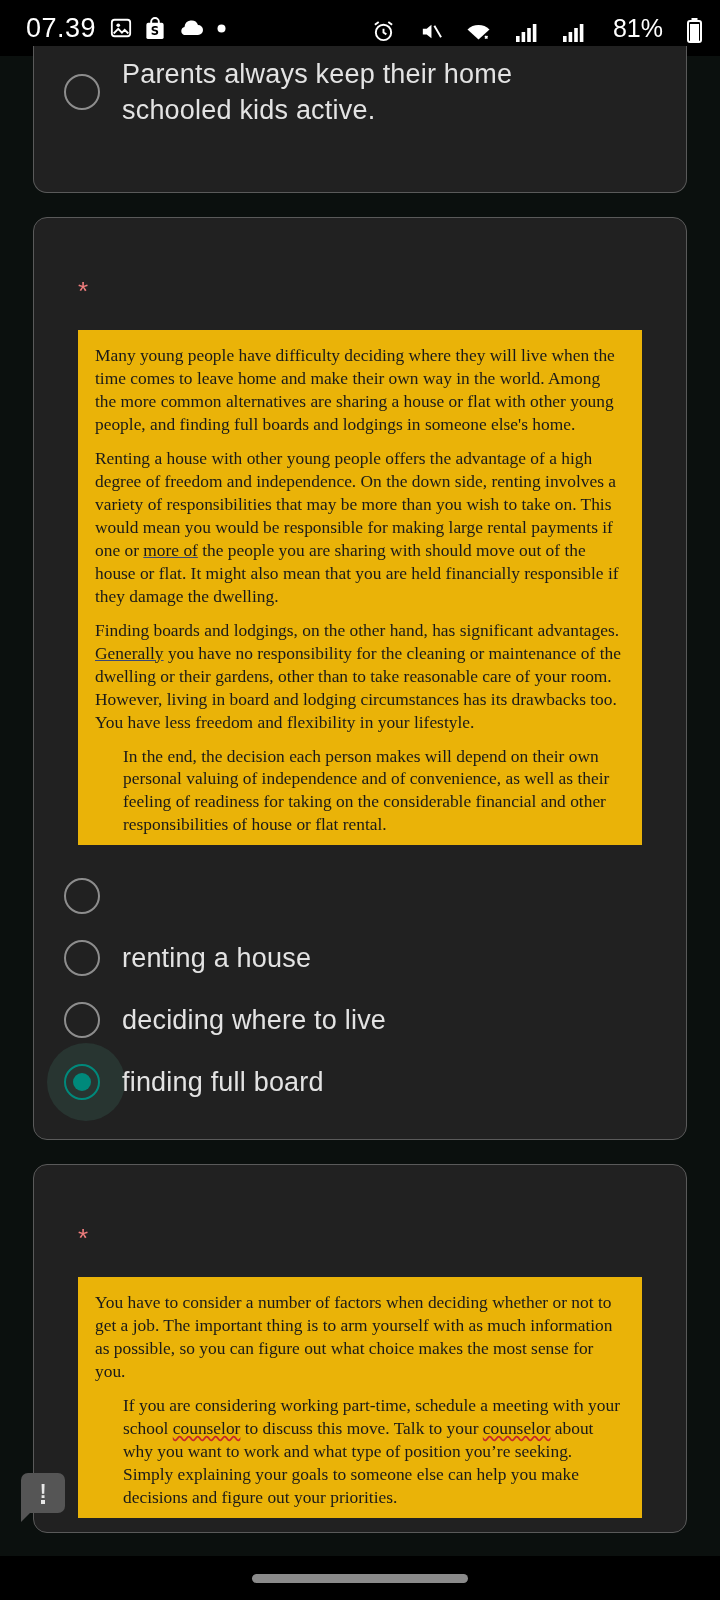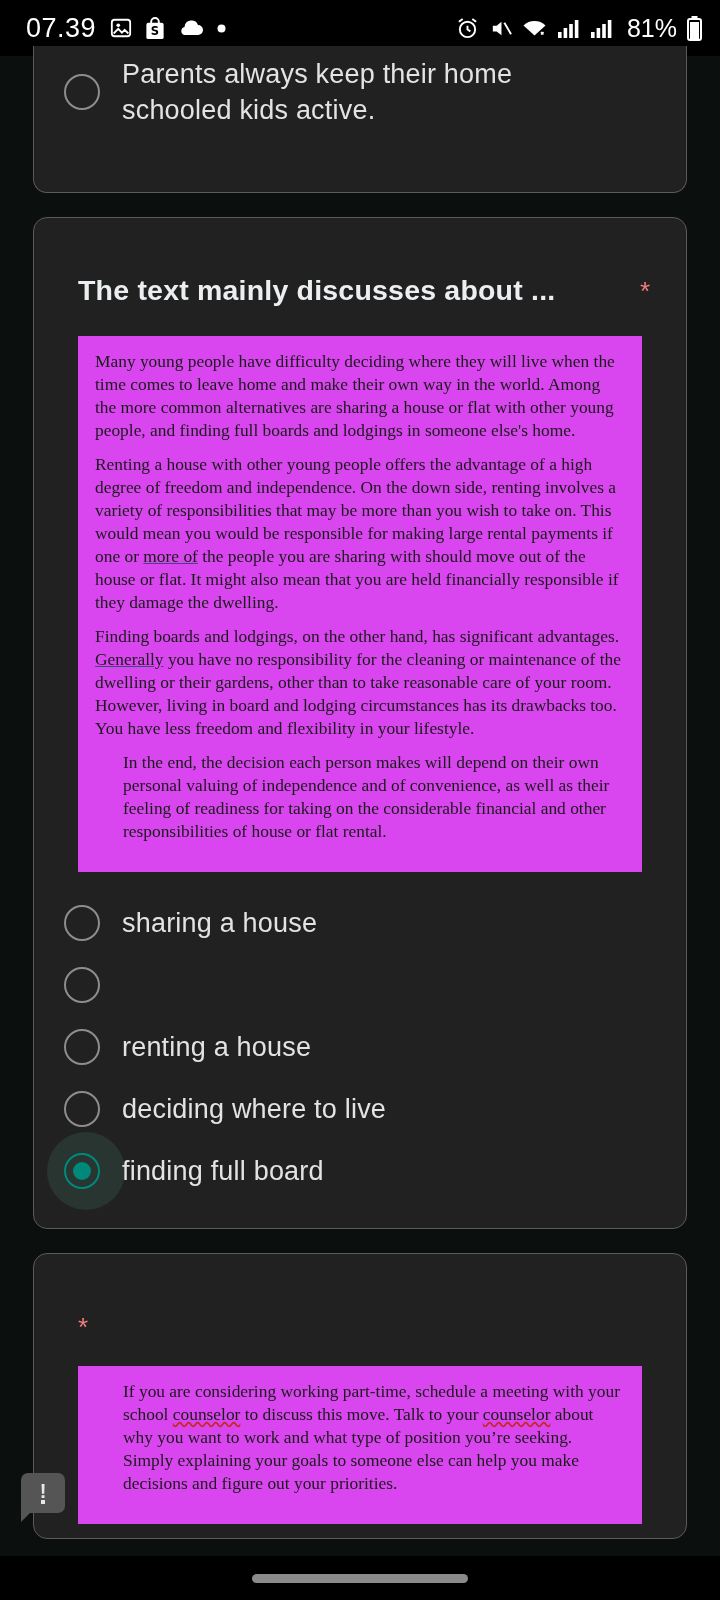--- a/index.html
+++ b/index.html
@@ -12,21 +12,21 @@
   .screen { position:relative; width:720px; height:1600px; background:#0b100e; }
 
   
   .statusbar{
     height:56px; background:#000; display:flex; align-items:center;
     padding:0 18px 0 26px; color:#fff;
   }
   .sb-time{ font-size:27px; letter-spacing:.5px; font-weight:400; }
   .sb-left-icons{ display:flex; align-items:center; gap:13px; margin-left:14px; }
   .sb-spacer{ flex:1; }
-  .sb-right-icons{ display:flex; align-items:center; gap:10px; }
+  .sb-right-icons{ display:flex; align-items:flex-end; gap:24px; }
   .sb-batt-text{ font-size:25px; margin-left:4px; letter-spacing:0; }
   .ic{ display:inline-block; line-height:0; }
 
   
   .content{ position:absolute; top:46px; left:0; width:720px; height:1516px; }
 
   .card{
     background:#212121;
     border:1px solid #5a5a5a;
     border-radius:14px;
@@ -71,23 +71,23 @@
     padding:52px 36px 20px 44px; gap:10px;
   }
   .q-title{
     color:#eceff1; font-size:28.5px; font-weight:bold; line-height:1.42;
     letter-spacing:.2px; max-width:545px;
   }
   .q-star{ color:#ef7d7d; font-size:26px; line-height:1; padding-top:8px; flex:0 0 auto; }
 
   
   .passage{
-    background:#d946ef; color:#1a1a1a;
+    background:#eab308; color:#1a1a1a;
     margin:6px 44px 14px 44px;
-    padding:14px 17px 29px 17px;
+    padding:14px 17px 9px 17px;
     font-family:"Liberation Serif", serif;
     font-size:17.4px; line-height:1.32; text-align:left;
   }
   .passage p{ margin-bottom:11px; }
   .passage p:last-child{ margin-bottom:0;margin-left:28px; }
   .u-line{ text-decoration:underline; text-decoration-color:#3b4a78; }
   .sp-err{
     text-decoration: underline wavy #c62828;
     text-decoration-skip-ink:none;
   }
@@ -204,38 +204,33 @@
 
     <div class="card card-top-partial" style="height:147px;">
       <div class="option">
         <span class="radio"></span>
         <span class="opt-label wrap">Parents always keep their home schooled kids active.</span>
       </div>
     </div>
 
     <div class="card">
       <div class="q-head">
-        <div class="q-title">The text mainly discusses about ...</div>
         <div class="q-star">*</div>
       </div>
 
       <div class="passage">
         <p>Many young people have difficulty deciding where they will live when the time comes to leave home and make their own way in the world. Among the more common alternatives are sharing a house or flat with other young people, and finding full boards and lodgings in someone else's home.</p>
         <p>Renting a house with other young people offers the advantage of a high degree of freedom and independence. On the down side, renting involves a variety of responsibilities that may be more than you wish to take on. This would mean you would be responsible for making large rental payments if one or <span class="u-line">more&nbsp;of</span> the people you are sharing with should move out of the house or flat. It might also mean that you are held financially responsible if they damage the dwelling.</p>
         <p>Finding boards and lodgings, on the other hand, has significant advantages. <span class="u-line">Generally</span> you have no responsibility for the cleaning or maintenance of the dwelling or their gardens, other than to take reasonable care of your room. However, living in board and lodging circumstances has its drawbacks too. You have less freedom and flexibility in your lifestyle.</p>
         <p>In the end, the decision each person makes will depend on their own personal valuing of independence and of convenience, as well as their feeling of readiness for taking on the considerable financial and other responsibilities of house or flat rental.</p>
       </div>
 
       <div class="opts-wrap">
         <div class="option">
           <span class="radio"></span>
-          <span class="opt-label">sharing a house</span>
-        </div>
-        <div class="option">
-          <span class="radio"></span>
         </div>
         <div class="option">
           <span class="radio"></span>
           <span class="opt-label">renting a house</span>
         </div>
         <div class="option">
           <span class="radio"></span>
           <span class="opt-label">deciding where to live</span>
         </div>
         <div class="option">
@@ -245,20 +240,21 @@
         </div>
       </div>
     </div>
 
     <div class="card">
       <div class="q-head">
         <div class="q-star">*</div>
       </div>
 
       <div class="passage">
+        <p>You have to consider a number of factors when deciding whether or not to get a job. The important thing is to arm yourself with as much information as possible, so you can figure out what choice makes the most sense for you.</p>
         <p>If you are considering working part-time, schedule a meeting with your school <span class="sp-err">counselor</span> to discuss this move. Talk to your <span class="sp-err">counselor</span> about why you want to work and what type of position you’re seeking. Simply explaining your goals to someone else can help you make decisions and figure out your priorities.</p>
 
       </div>
     </div>
 
   </div>
 
   <div class="fab">
     <span class="bang">!</span>
     <span class="bang2"></span>

